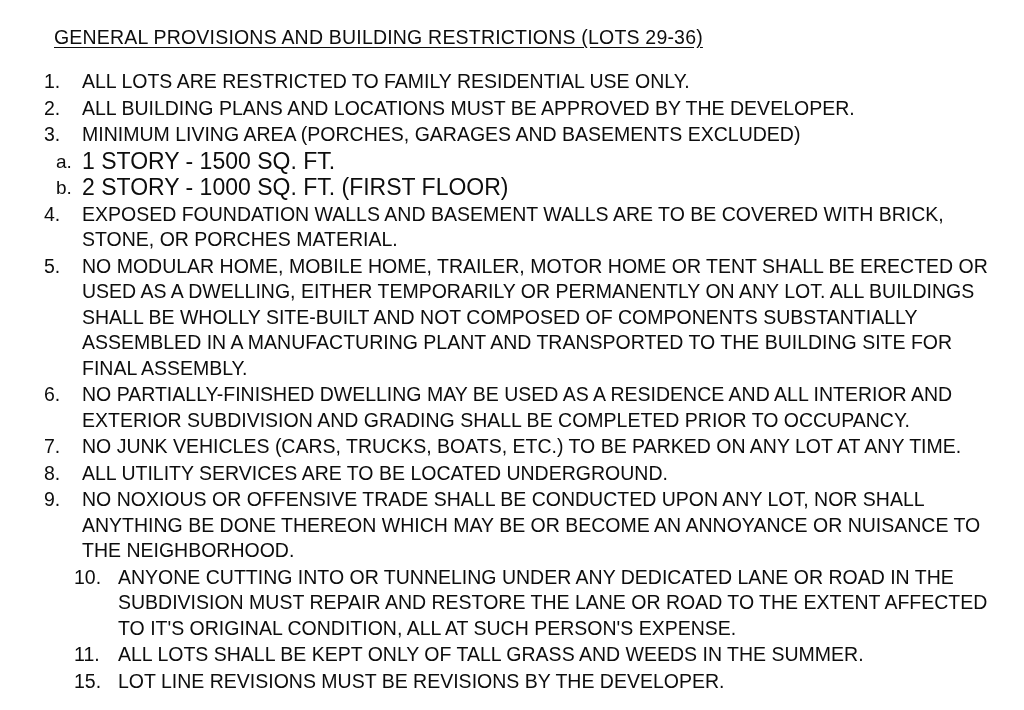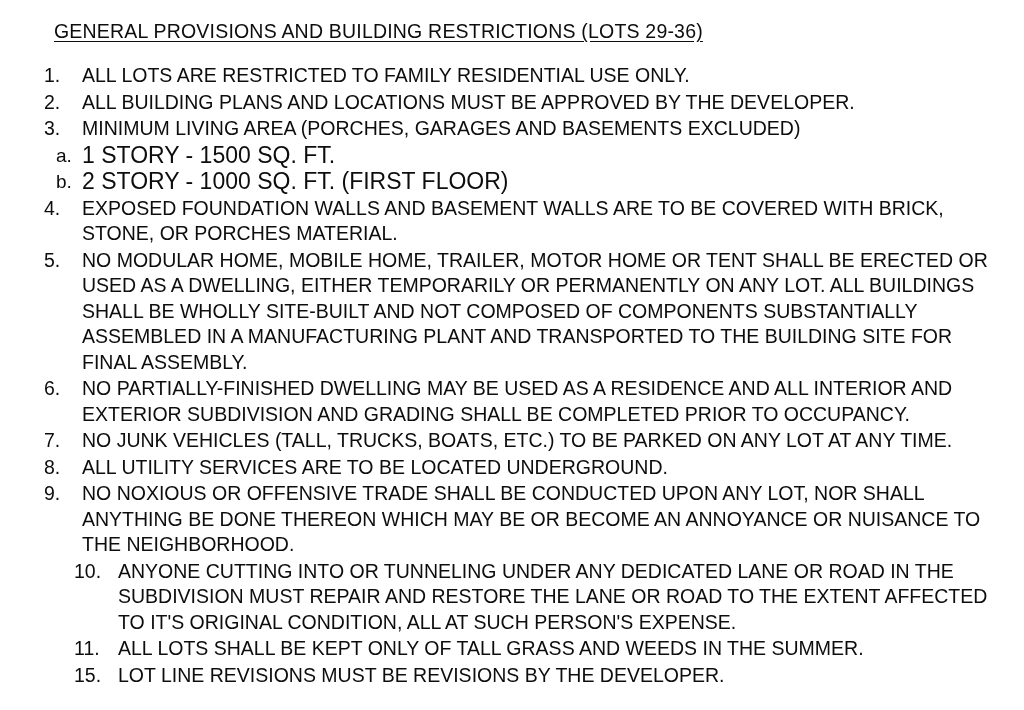--- a/index.html
+++ b/index.html
@@ -12,21 +12,21 @@
     height: 710px;
     font-family: "Liberation Sans", sans-serif;
     color: #0d0d0d;
     -webkit-font-smoothing: antialiased;
   }
   .page {
     position: relative;
     width: 1020px;
     height: 710px;
     box-sizing: border-box;
-    padding: 20px 30px 0 30px;
+    padding: 26px 30px 0 30px;
     background: #ffffff;
   }
   .doc-title {
     font-size: 19.5px;
     letter-spacing: 0.2px;
     text-decoration: underline;
     text-underline-offset: 3px;
     margin: 0 0 20px 24px;
     font-weight: 400;
     white-space: nowrap;
@@ -102,21 +102,21 @@
       <li class="prov">
         <span class="num">5.</span>
         <span class="txt">NO MODULAR HOME, MOBILE HOME, TRAILER, MOTOR HOME OR TENT SHALL BE ERECTED OR USED AS A DWELLING, EITHER TEMPORARILY OR PERMANENTLY ON ANY LOT. ALL BUILDINGS SHALL BE WHOLLY SITE-BUILT AND NOT COMPOSED OF COMPONENTS SUBSTANTIALLY ASSEMBLED IN A MANUFACTURING PLANT AND TRANSPORTED TO THE BUILDING SITE FOR FINAL ASSEMBLY.</span>
       </li>
       <li class="prov">
         <span class="num">6.</span>
         <span class="txt">NO PARTIALLY-FINISHED DWELLING MAY BE USED AS A RESIDENCE AND ALL INTERIOR AND EXTERIOR SUBDIVISION AND GRADING SHALL BE COMPLETED PRIOR TO OCCUPANCY.</span>
       </li>
       <li class="prov">
         <span class="num">7.</span>
-        <span class="txt">NO JUNK VEHICLES (TALL, TRUCKS, BOATS, ETC.) TO BE PARKED ON ANY LOT AT ANY TIME.</span>
+        <span class="txt">NO JUNK VEHICLES (CARS, TRUCKS, BOATS, ETC.) TO BE PARKED ON ANY LOT AT ANY TIME.</span>
       </li>
       <li class="prov">
         <span class="num">8.</span>
         <span class="txt">ALL UTILITY SERVICES ARE TO BE LOCATED UNDERGROUND.</span>
       </li>
       <li class="prov">
         <span class="num">9.</span>
         <span class="txt">NO NOXIOUS OR OFFENSIVE TRADE SHALL BE CONDUCTED UPON ANY LOT, NOR SHALL ANYTHING BE DONE THEREON WHICH MAY BE OR BECOME AN ANNOYANCE OR NUISANCE TO THE NEIGHBORHOOD.</span>
       </li>
       <li class="prov wide">

